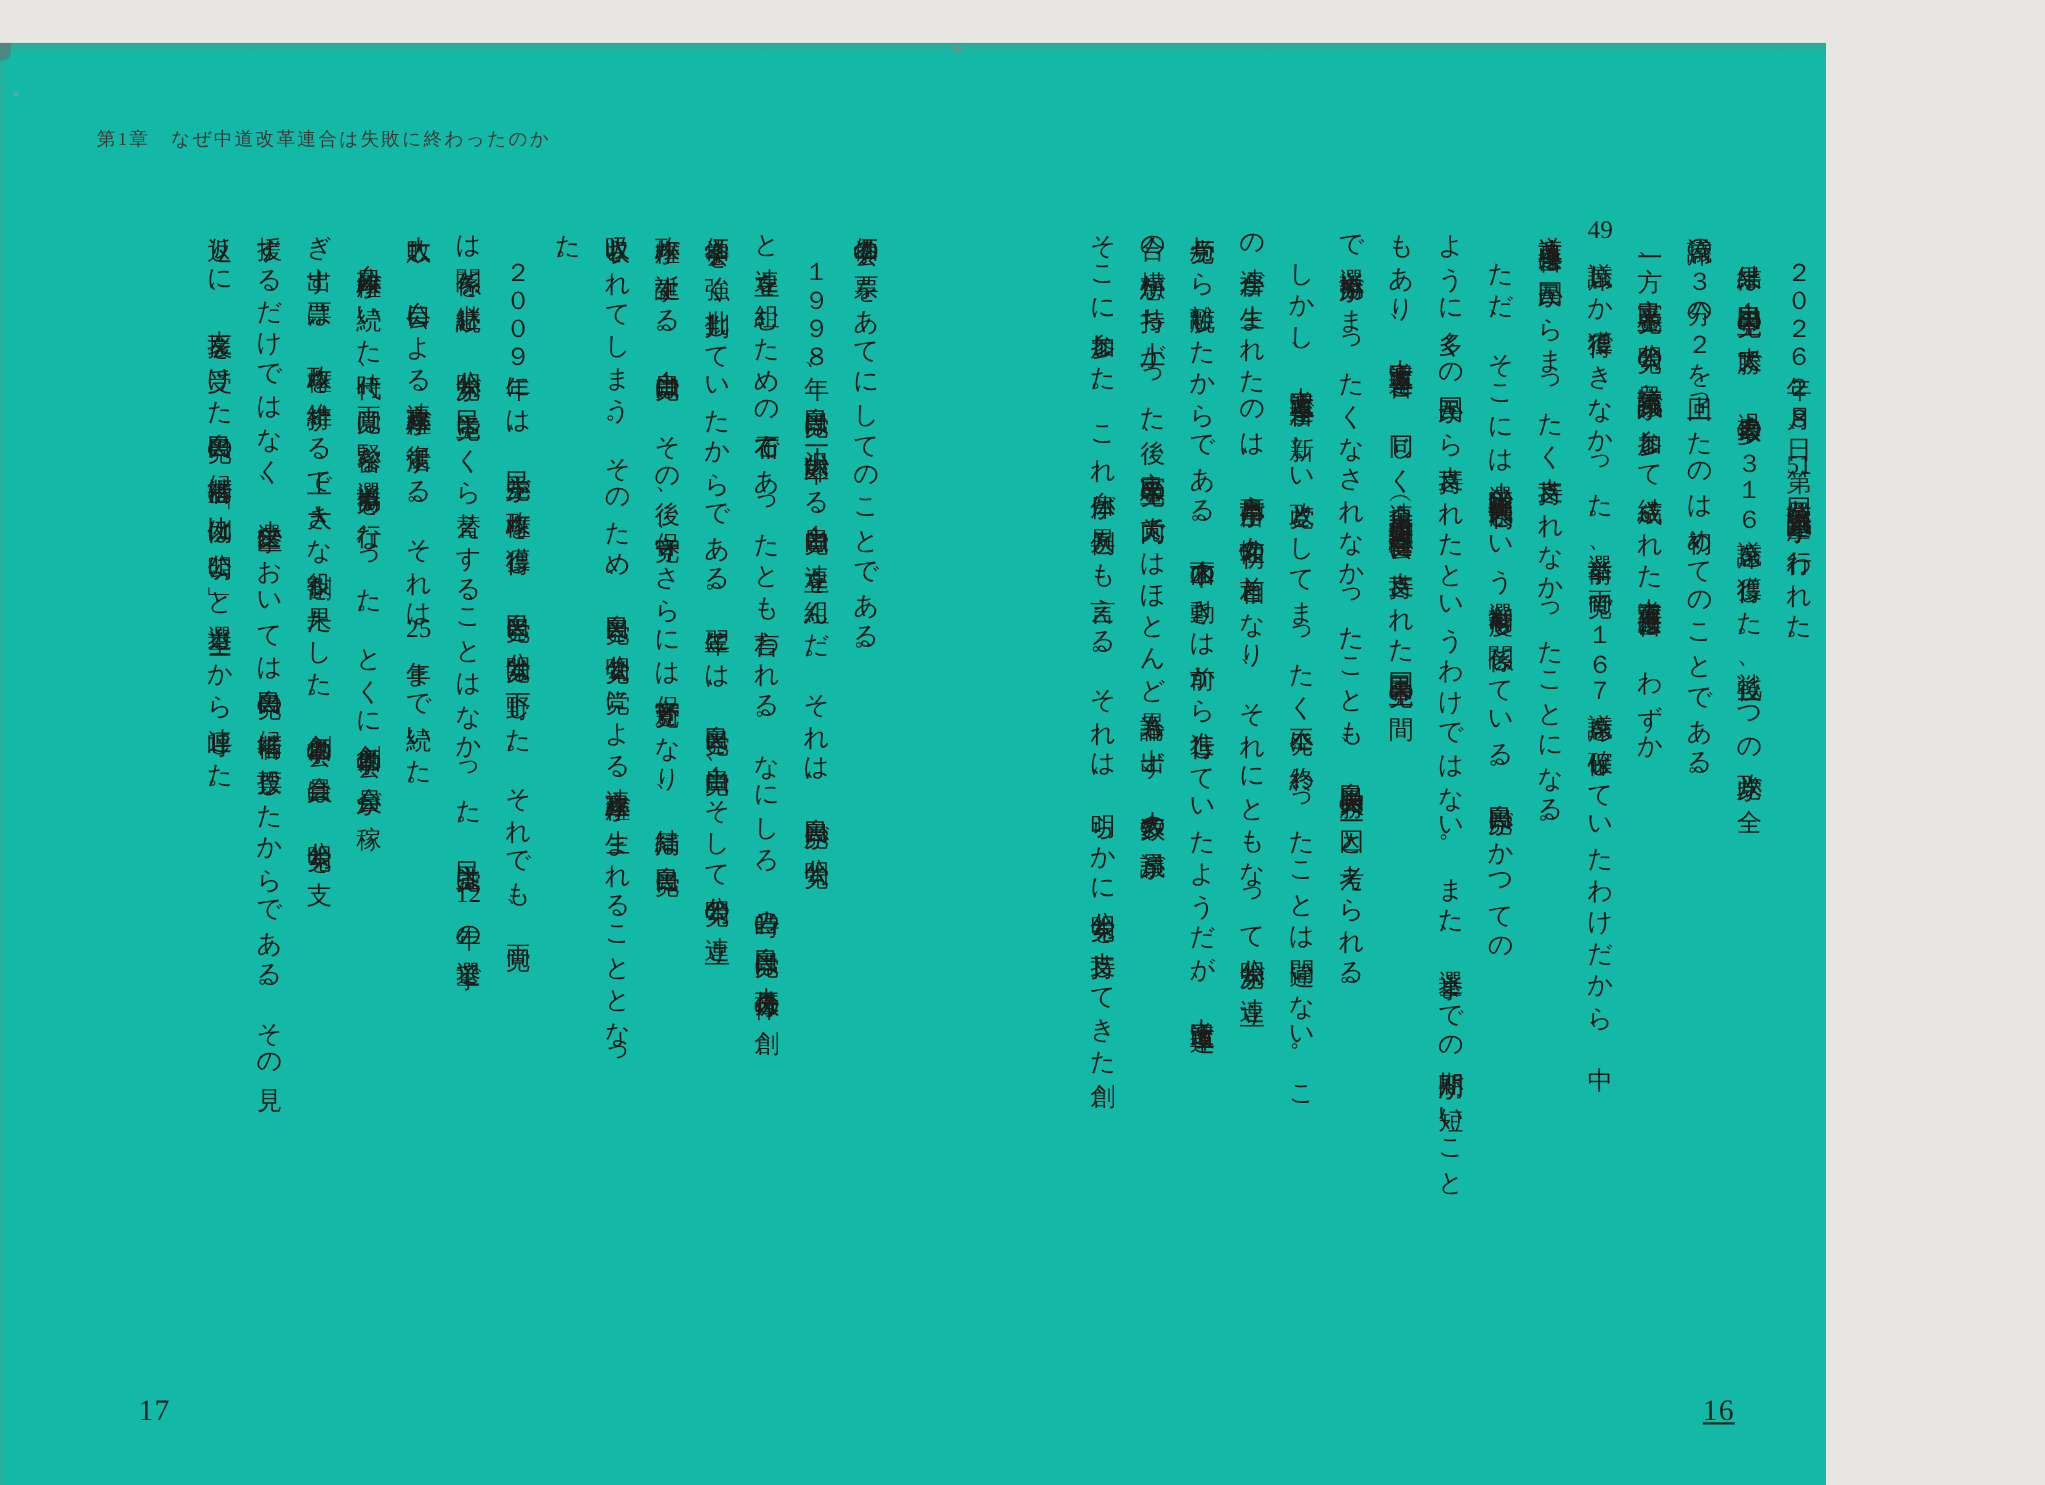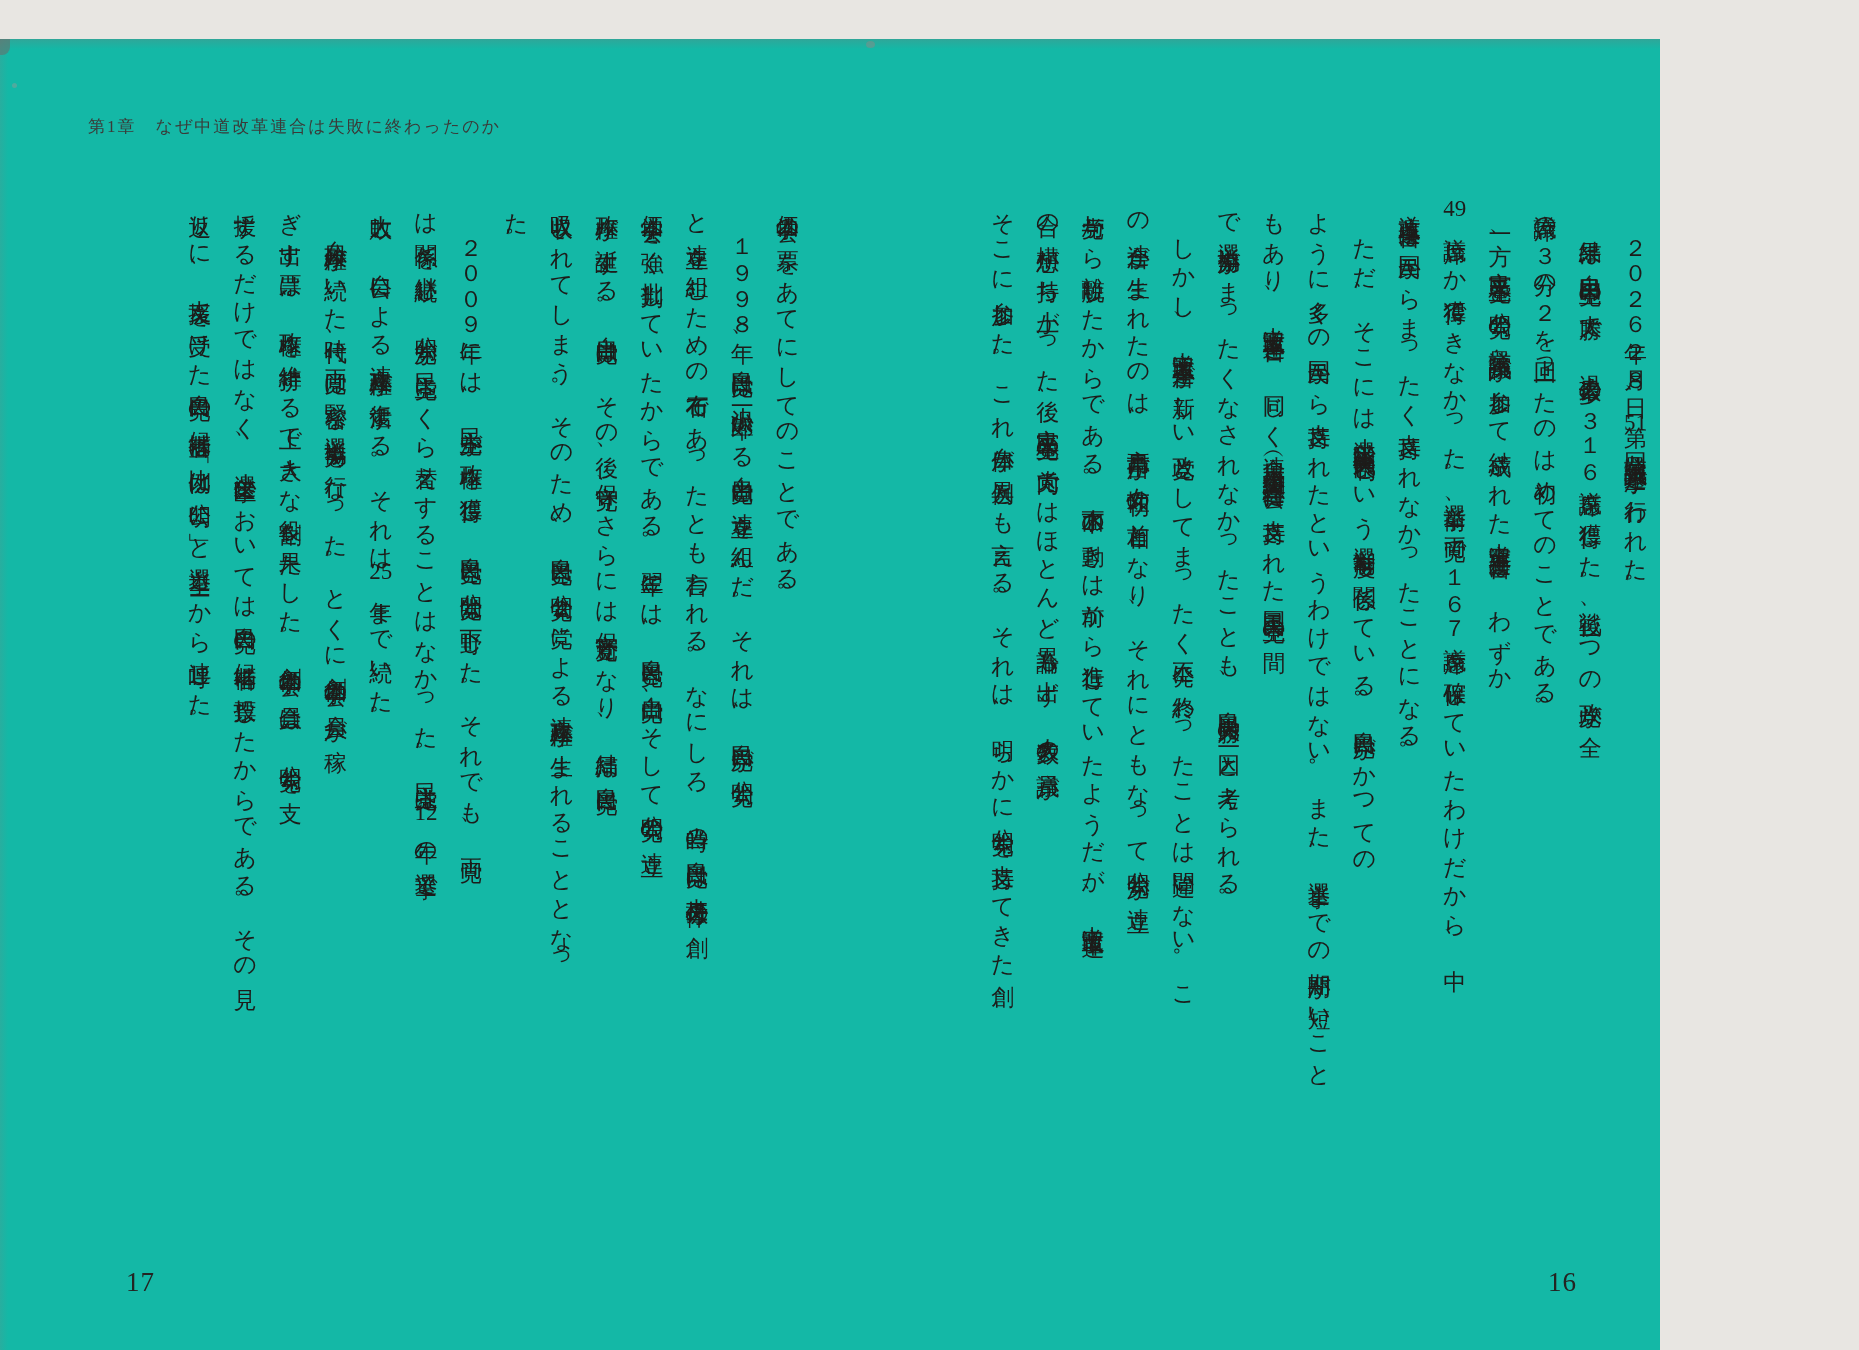--- a/index.html
+++ b/index.html
@@ -55,21 +55,21 @@
     font-family:"Liberation Sans","DejaVu Sans",sans-serif;
     font-weight:700;font-size:33px;letter-spacing:2.5px;
     color:#141413;white-space:nowrap;
   }
 
   .page-number{
     position:absolute;
     font-size:27px;letter-spacing:1px;color:#242422;
   }
   .pn-left{top:1228px;left:126px;}
-  .pn-right{top:1228px;left:1548px;}
+  .pn-right{top:1228px;left:1548px;text-decoration:underline;}
 </style>
 </head>
 <body>
 
 <div class="scan">
 
   <div class="edge-top"></div>
   <div class="edge-left"></div>
   <div class="speck-a"></div>
   <div class="speck-b"></div>

